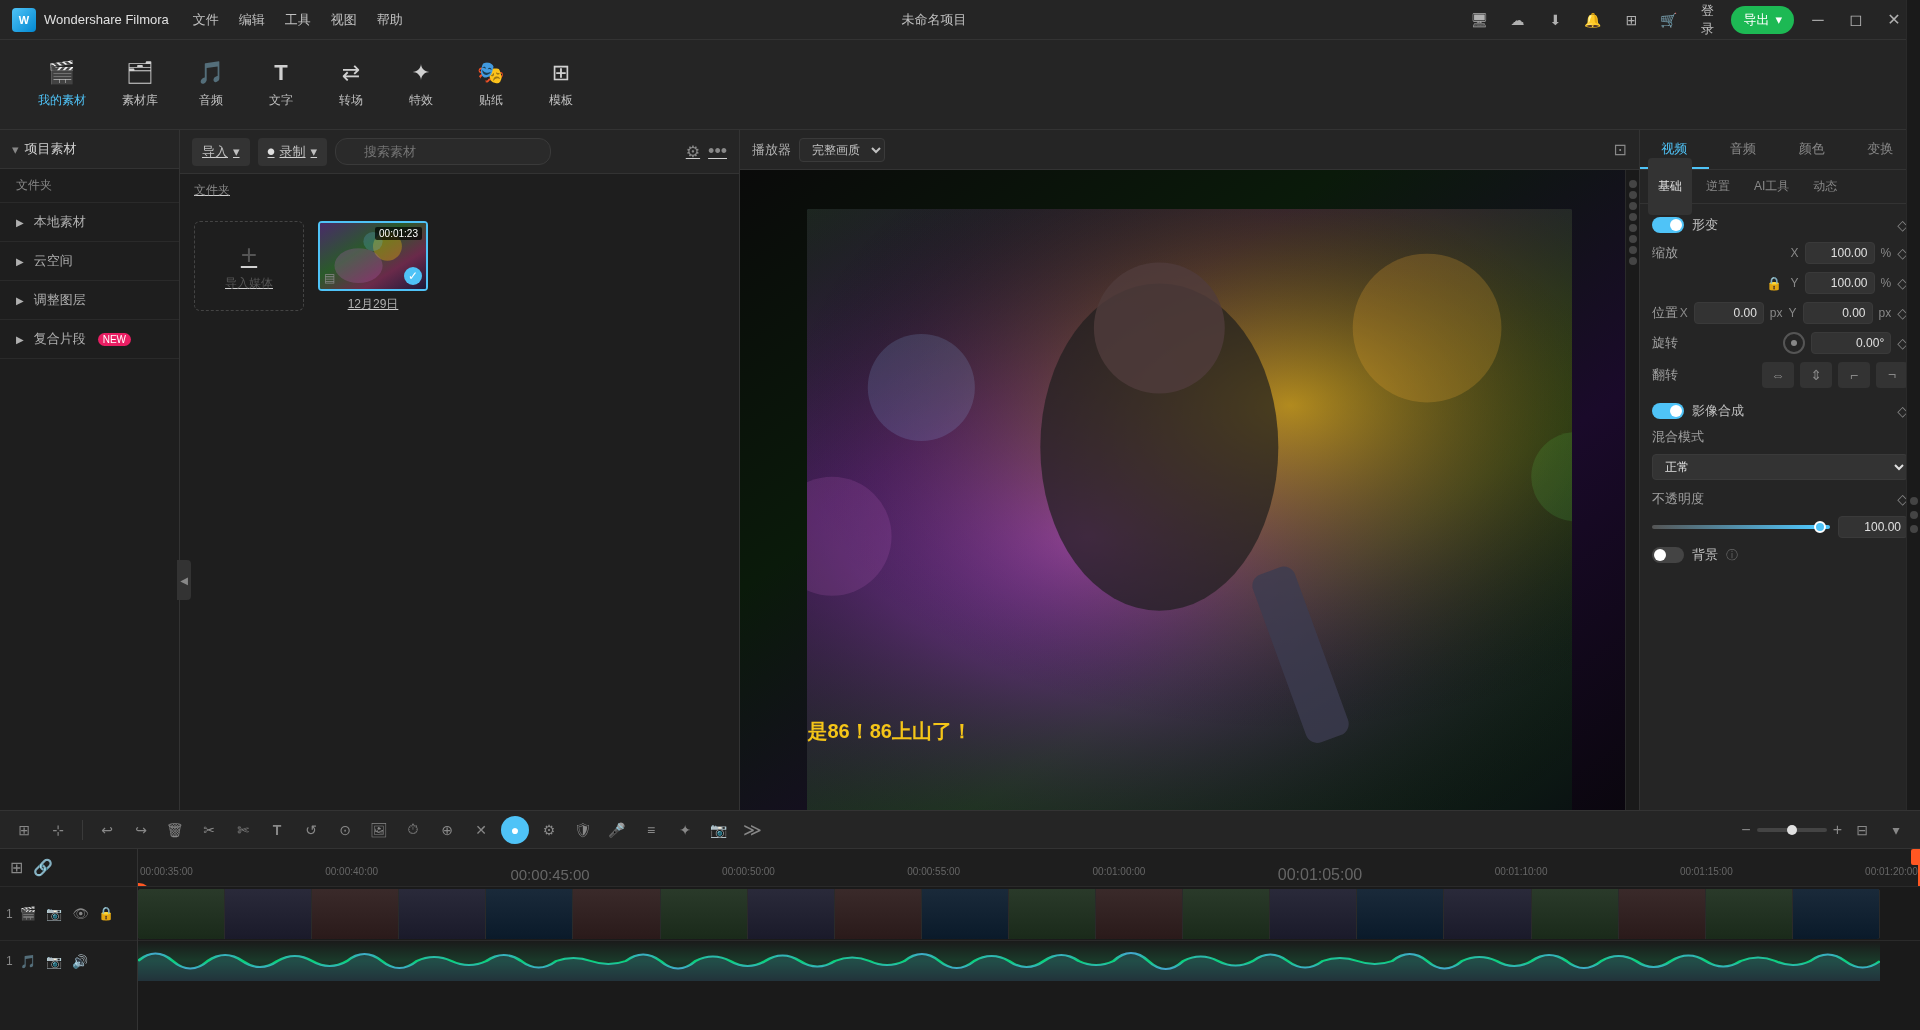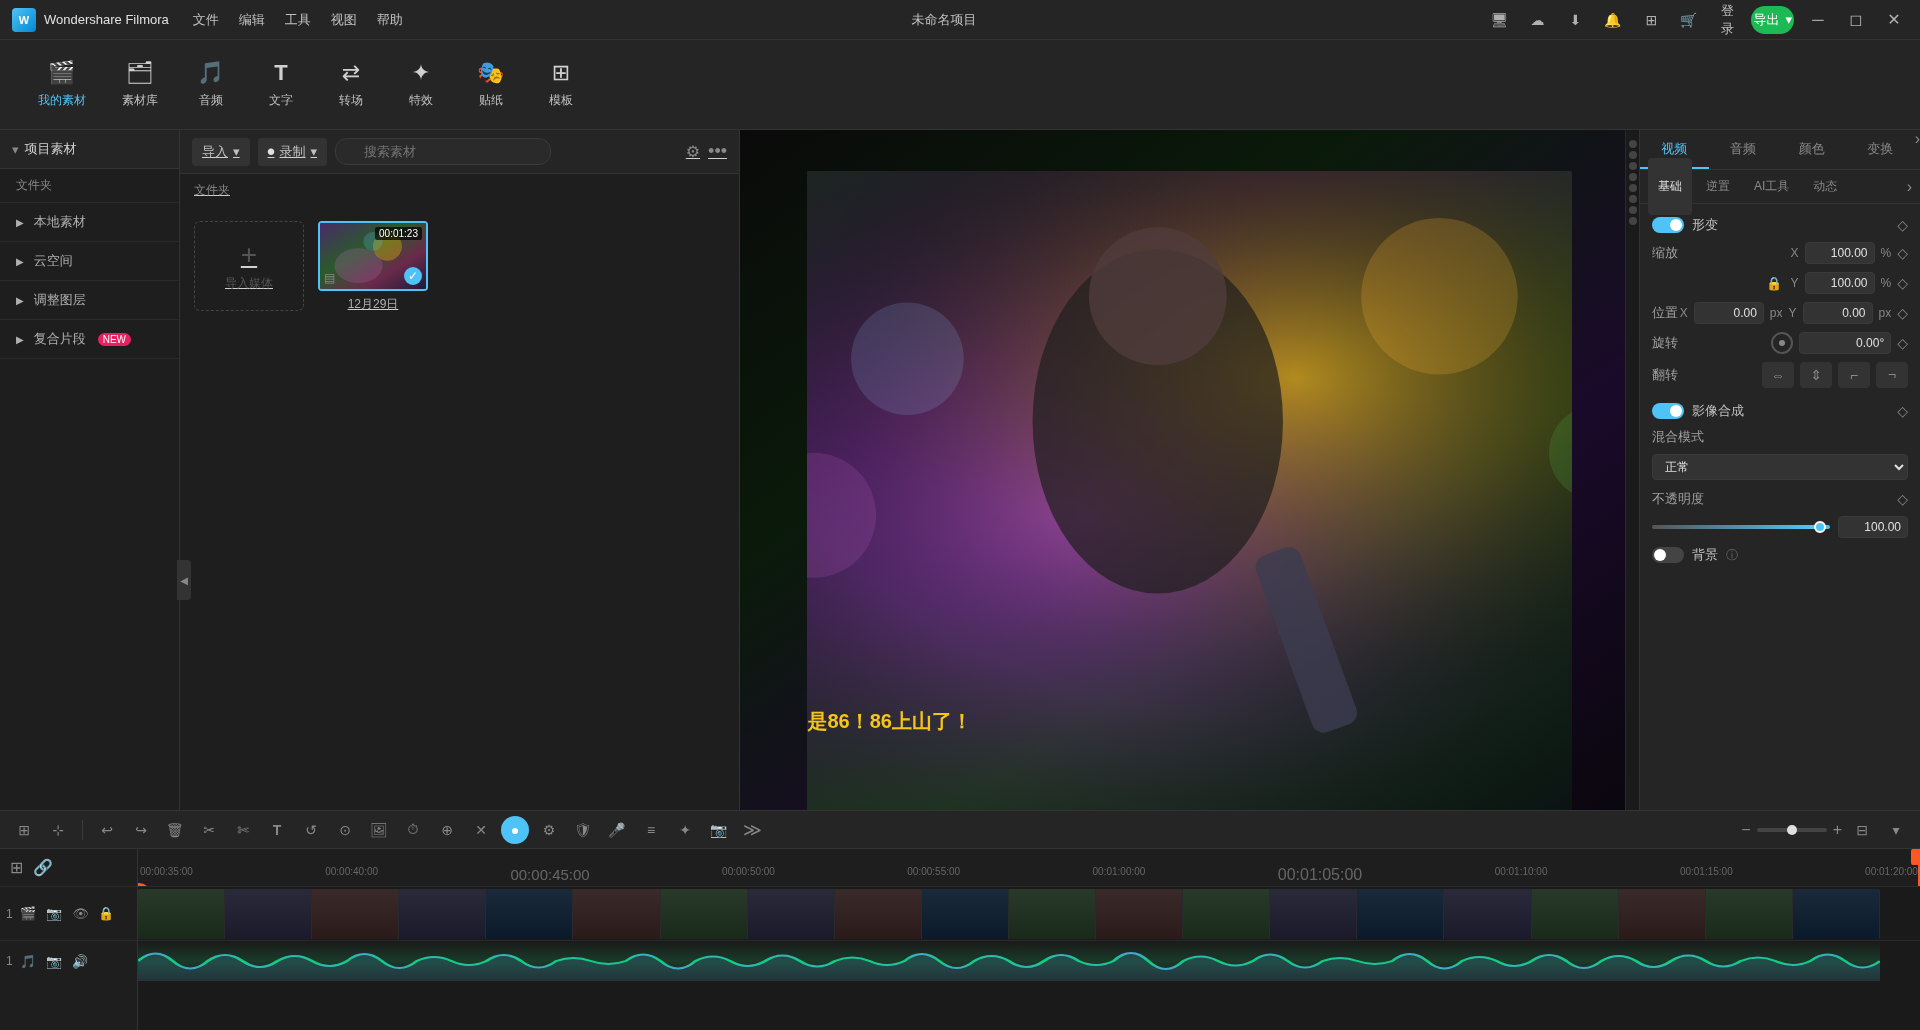--- a/index.html
+++ b/index.html
@@ -46,21 +46,21 @@
       color: #b0b0b0; cursor: pointer; border-radius: 4px;
       font-size: 14px;
     }
     #login-btn {
       color: #c0c0c0; font-size: 13px; cursor: pointer;
       padding: 4px 10px; border-radius: 4px;
     }
     #export-btn {
       background: #1db954;
       color: white; font-size: 13px;
-      padding: 5px 2px; border-radius: 20px;
+      padding: 5px 12px; border-radius: 20px;
       cursor: pointer; display: flex; align-items: center; gap: 6px;
       border: none;
     }
     .win-btn {
       width: 28px; height: 28px;
       display: flex; align-items: center; justify-content: center;
       color: #b0b0b0; cursor: pointer; font-size: 16px; border-radius: 4px;
     }
 
     
@@ -771,20 +771,33 @@
           <span class="thumb-duration">00:01:23</span>
           <span class="thumb-check">✓</span>
           <span class="thumb-file-icon">▤</span>
         </div>
         <div class="media-thumb-label">12月29日</div>
       </div>
     </div>
   </div>
 
   <div id="preview-panel">
+    <div id="preview-toolbar">
+      <span id="preview-label">播放器</span>
+      <select class="preview-quality-select">
+        <option>完整画质</option>
+      </select>
+      <span class="preview-toolbar-icon">⊡</span>
+
+      <div style="position:absolute;right:0;top:0;width:14px;height:100%;display:flex;flex-direction:column;justify-content:center;background:#1a1a1a;border-left:1px solid #2a2a2a;">
+        <div class="scroll-dot"></div>
+        <div class="scroll-dot"></div>
+        <div class="scroll-dot"></div>
+      </div>
+    </div>
     <div id="preview-video">
       <div id="video-bg"></div>
       <div id="video-content">
         <svg width="100%" height="100%" viewBox="0 0 340 220" preserveAspectRatio="xMidYMid slice">
           <defs>
             <linearGradient id="bg1" x1="0" y1="0" x2="1" y2="1">
               <stop offset="0%" stop-color="#1a2a1a"></stop>
               <stop offset="30%" stop-color="#2a1a3a"></stop>
               <stop offset="60%" stop-color="#1a3a1a"></stop>
               <stop offset="100%" stop-color="#050510"></stop>
@@ -914,21 +927,21 @@
             <span class="diamond-icon">◇</span>
           </div>
         </div>
 
         <div class="right-row">
           <span class="right-row-label">旋转</span>
           <div class="right-row-value-wrap">
             <div class="rotation-circle">
               <div class="rotation-dot"></div>
             </div>
-            <input class="value-input" style="width: 92px;" value="0.00°">
+            <input class="value-input" style="width: 80px;" value="0.00°">
             <span class="diamond-icon">◇</span>
           </div>
         </div>
 
         <div class="right-row">
           <span class="right-row-label">翻转</span>
           <div class="right-row-value-wrap">
             <div class="flip-btn">⇔</div>
             <div class="flip-btn">⇕</div>
             <div class="flip-btn">⌐</div>

